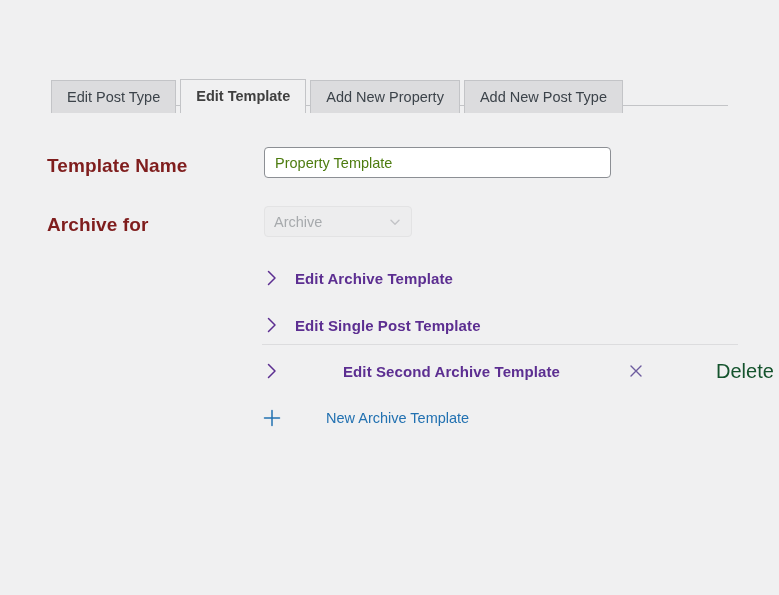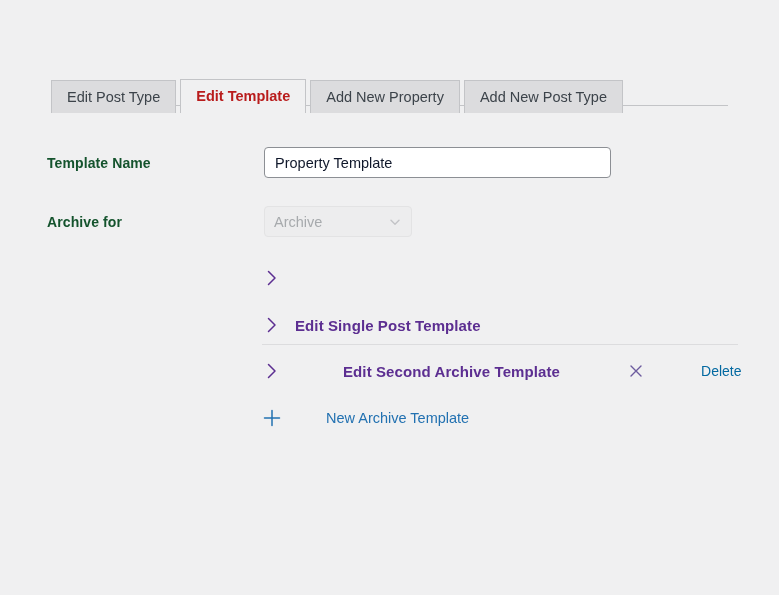--- a/index.html
+++ b/index.html
@@ -47,53 +47,53 @@
     border-bottom: none;
     margin-right: 4px;
     position: relative;
     top: 8px;
     white-space: nowrap;
     cursor: pointer;
     line-height: 1;
   }
   .tab.active {
     background: #f0f0f1;
-    color: #b91c1c;
+    color: #404040;
     font-weight: bold;
     height: 34px;
     border-color: #c3c4c7;
     z-index: 2;
   }
 
   
   .field-label {
     position: absolute;
     left: 47px;
-    font-size: 14px;
+    font-size: 19px;
     font-weight: bold;
-    color: #14532d;
+    color: #7f1d1d;
     letter-spacing: .1px;
   }
   #label-template-name { top: 155px; }
   #label-template-for  { top: 214px; }
 
   .text-input {
     position: absolute;
     left: 264px;
     top: 147px;
     width: 347px;
     height: 31px;
     box-sizing: border-box;
     background: #ffffff;
     border: 1px solid #8c8f94;
     border-radius: 4px;
     padding: 12px 10px;
     font-family: "Liberation Sans", sans-serif;
     font-size: 14.5px;
-    color: #0f172a;
+    color: #4d7c0f;
     outline: none;
   }
 
   .select-box {
     position: absolute;
     left: 264px;
     top: 206px;
     width: 148px;
     height: 31px;
     box-sizing: border-box;
@@ -152,23 +152,23 @@
     margin-left: 18px;
     width: 20px;
     height: 20px;
     flex: 0 0 20px;
     display: block;
     cursor: pointer;
   }
   .x-icon svg { display: block; }
 
   .delete-link {
-    margin-left: 7px;
-    font-size: 14px;
-    color: #0369a1;
+    margin-left: 22px;
+    font-size: 20px;
+    color: #14532d;
     text-decoration: none;
     cursor: pointer;
   }
 
   .plus-icon {
     width: 22px;
     height: 22px;
     flex: 0 0 22px;
     display: block;
   }
@@ -225,20 +225,21 @@
       </svg>
     </span>
   </div>
 
   <div class="tpl-row" id="row-archive">
     <span class="chev-icon">
       <svg width="22" height="22" viewBox="0 0 22 22">
         <path d="M7.5 4.5 L14 11 L7.5 17.5" fill="none" stroke="#5c2e91" stroke-width="1.5" stroke-linecap="round" stroke-linejoin="round"></path>
       </svg>
     </span>
+    <a class="tpl-link" href="#">Edit Archive Template</a>
   </div>
 
   <div class="tpl-row" id="row-single">
     <span class="chev-icon">
       <svg width="22" height="22" viewBox="0 0 22 22">
         <path d="M7.5 4.5 L14 11 L7.5 17.5" fill="none" stroke="#5c2e91" stroke-width="1.5" stroke-linecap="round" stroke-linejoin="round"></path>
       </svg>
     </span>
     <a class="tpl-link" href="#">Edit Single Post Template</a>
   </div>

